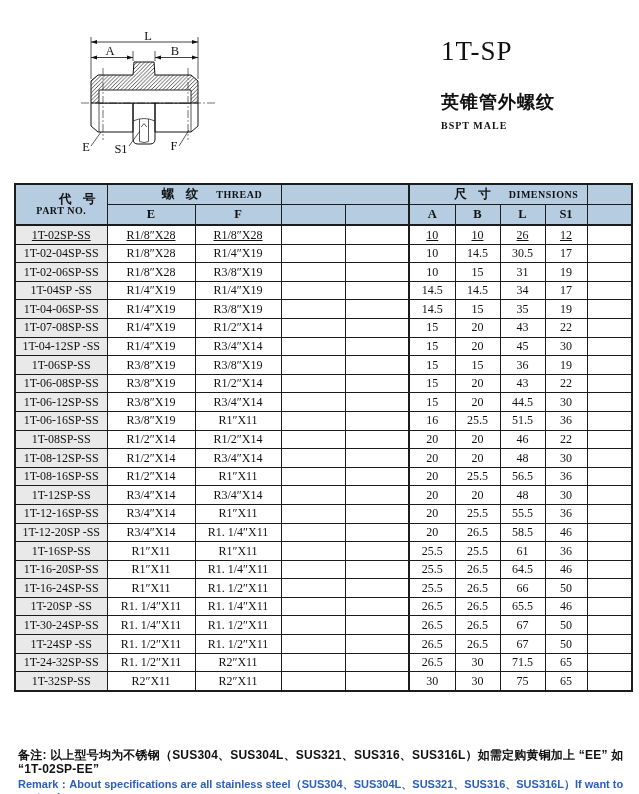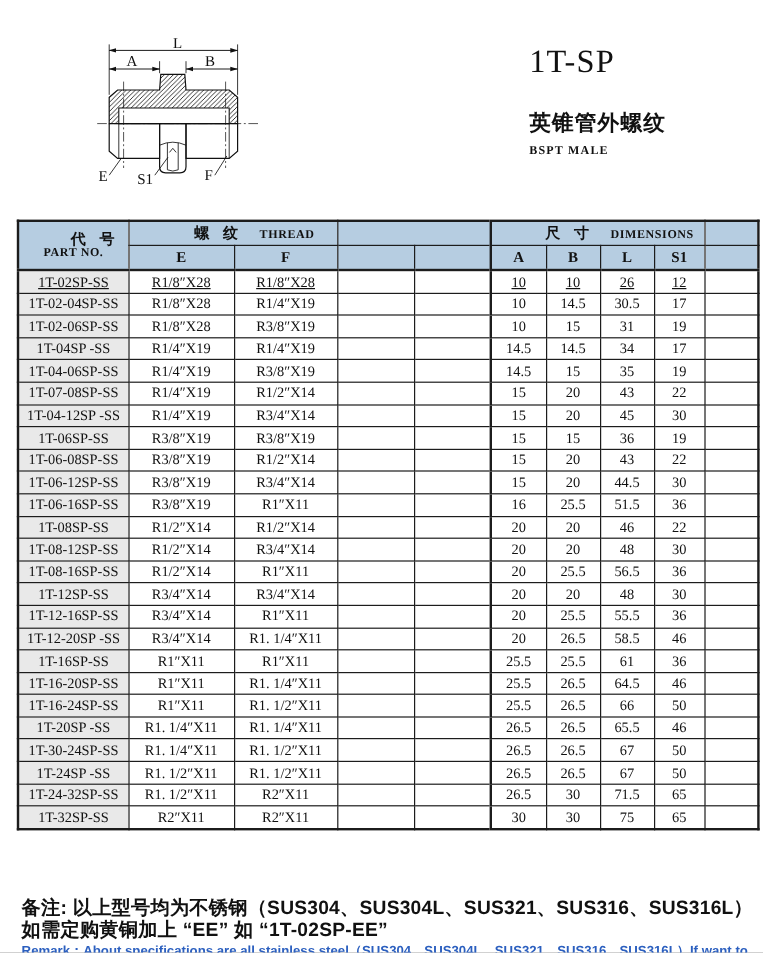--- a/index.html
+++ b/index.html
@@ -48,21 +48,21 @@
   .spec .h-en{font-size:10px;font-weight:700;letter-spacing:0.5px;}
   .spec .gap{margin-left:14px;letter-spacing:0.5px;}
   .spec .subhdr{font-size:12.5px;font-weight:700;}
   .spec tbody td{height:17.6px;font-size:12px;background:#ffffff;}
   .spec tbody td.part{background:var(--part-cell-bg);}
   .spec .thick-left{border-left:2px solid var(--grid);}
   .spec tbody tr:first-child td{border-top:2px solid var(--grid);text-decoration:underline;}
   
   .remark{position:absolute;left:18px;top:749px;width:614px;
           font-family:"Liberation Sans","DejaVu Sans",sans-serif;}
-  .remark-cn{font-size:16px;font-weight:700;color:#111;letter-spacing:0.2px;line-height:1.15;}
+  .remark-cn{font-size:12px;font-weight:700;color:#111;letter-spacing:0.2px;line-height:1.15;}
   .remark-en{font-size:11px;font-weight:600;color:var(--remark-en);line-height:1.2;margin-top:1px;}
 </style>
 </head>
 <body>
 
 <div class="page">
 
   <svg class="drawing" viewBox="0 0 140 134" width="140" height="134" xmlns="http://www.w3.org/2000/svg">
     <defs>
       <pattern id="hatch" width="3.8" height="3.8" patternUnits="userSpaceOnUse">

